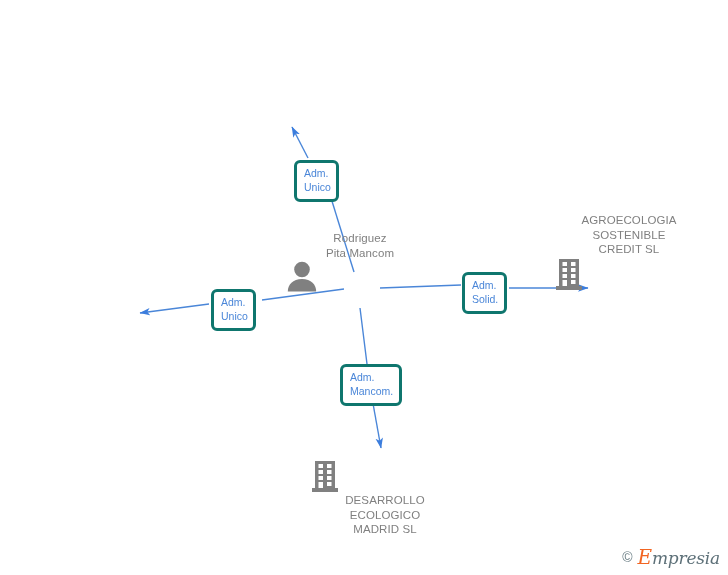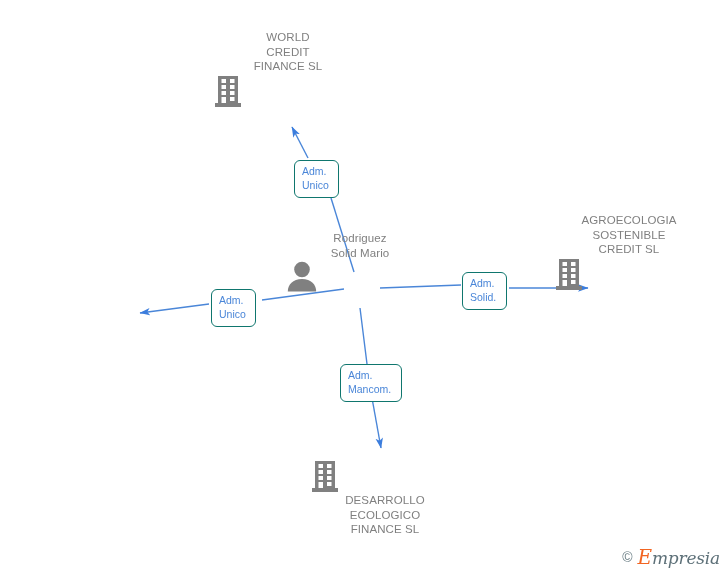--- a/index.html
+++ b/index.html
@@ -48,21 +48,21 @@
     display: block;
     margin: 0 auto;
   }
   .node-icon svg { display: block; }
 
   
   .rel-chip {
     position: absolute;
     box-sizing: border-box;
     background: #ffffff;
-    border: 1px solid #0f766e;
+    border: 3px solid #0f766e;
     border-radius: 6px;
     color: #4a86d8;
     font-size: 10.5px;
     line-height: 13.5px;
     padding: 4px 7px 5px 7px;
     text-align: left;
     white-space: pre-line;
     z-index: 4;
   }
 
@@ -112,96 +112,73 @@
     <path d="M344,289 L262,300" stroke="#4a86d8" stroke-width="1.4" fill="none"></path>
     <path d="M209,304 L140,313" stroke="#4a86d8" stroke-width="1.4" fill="none" marker-end="url(#arrowblue)"></path>
 
     <path d="M380,288 L461,285" stroke="#4a86d8" stroke-width="1.4" fill="none"></path>
     <path d="M509,288 L588,288" stroke="#4a86d8" stroke-width="1.4" fill="none" marker-end="url(#arrowblue)"></path>
 
     <path d="M360,308 L367,364" stroke="#4a86d8" stroke-width="1.4" fill="none"></path>
     <path d="M372,398 L381,448" stroke="#4a86d8" stroke-width="1.4" fill="none" marker-end="url(#arrowblue)"></path>
   </svg>
 
-  <div class="node" style="left:288px; top:30px;">
-    <div class="node-label">WORLD
-CREDIT
-FINANCE SL</div>
+
+  <div class="node" style="left:629px; top:213px;">
+    <div class="node-label">AGROECOLOGIA
+SOSTENIBLE
+CREDIT  SL</div>
     <span class="node-icon">
       <svg width="30" height="34" viewBox="0 0 30 34" aria-hidden="true">
         <g fill="#808080">
           <rect x="5" y="2" width="20" height="27"></rect>
           <rect x="2" y="29" width="26" height="4"></rect>
         </g>
         <g fill="#ffffff">
           <rect x="8.5" y="5" width="4.5" height="4"></rect>
           <rect x="17" y="5" width="4.5" height="4"></rect>
           <rect x="8.5" y="11" width="4.5" height="4"></rect>
           <rect x="17" y="11" width="4.5" height="4"></rect>
           <rect x="8.5" y="17" width="4.5" height="4"></rect>
           <rect x="17" y="17" width="4.5" height="4"></rect>
           <rect x="8.5" y="23" width="4.5" height="6"></rect>
           <rect x="17" y="23" width="4.5" height="4"></rect>
         </g>
       </svg>
     </span>
   </div>
 
-  <div class="node" style="left:629px; top:213px;">
-    <div class="node-label">AGROECOLOGIA
-SOSTENIBLE
-CREDIT  SL</div>
+
+  <div class="node" style="left:385px; top:459px;">
     <span class="node-icon">
       <svg width="30" height="34" viewBox="0 0 30 34" aria-hidden="true">
         <g fill="#808080">
           <rect x="5" y="2" width="20" height="27"></rect>
           <rect x="2" y="29" width="26" height="4"></rect>
         </g>
         <g fill="#ffffff">
           <rect x="8.5" y="5" width="4.5" height="4"></rect>
           <rect x="17" y="5" width="4.5" height="4"></rect>
           <rect x="8.5" y="11" width="4.5" height="4"></rect>
           <rect x="17" y="11" width="4.5" height="4"></rect>
           <rect x="8.5" y="17" width="4.5" height="4"></rect>
           <rect x="17" y="17" width="4.5" height="4"></rect>
           <rect x="8.5" y="23" width="4.5" height="6"></rect>
           <rect x="17" y="23" width="4.5" height="4"></rect>
         </g>
       </svg>
     </span>
-  </div>
-
-
-  <div class="node" style="left:385px; top:459px;">
-    <span class="node-icon">
-      <svg width="30" height="34" viewBox="0 0 30 34" aria-hidden="true">
-        <g fill="#808080">
-          <rect x="5" y="2" width="20" height="27"></rect>
-          <rect x="2" y="29" width="26" height="4"></rect>
-        </g>
-        <g fill="#ffffff">
-          <rect x="8.5" y="5" width="4.5" height="4"></rect>
-          <rect x="17" y="5" width="4.5" height="4"></rect>
-          <rect x="8.5" y="11" width="4.5" height="4"></rect>
-          <rect x="17" y="11" width="4.5" height="4"></rect>
-          <rect x="8.5" y="17" width="4.5" height="4"></rect>
-          <rect x="17" y="17" width="4.5" height="4"></rect>
-          <rect x="8.5" y="23" width="4.5" height="6"></rect>
-          <rect x="17" y="23" width="4.5" height="4"></rect>
-        </g>
-      </svg>
-    </span>
     <div class="node-label">DESARROLLO
 ECOLOGICO
-FINANCE  SL</div>
+MADRID  SL</div>
   </div>
 
   <div class="node" style="left:360px; top:231px;">
     <div class="node-label">Rodriguez
-Solid Mario</div>
+Pita Mancom</div>
     <span class="node-icon">
       <svg width="34" height="32" viewBox="0 0 34 32" aria-hidden="true">
         <circle cx="17" cy="9.5" r="7.8" fill="#808080"></circle>
         <path d="M17,19 C26.2,19 31.2,24.6 31.2,31.5 L2.8,31.5 C2.8,24.6 7.8,19 17,19 Z" fill="#808080"></path>
       </svg>
     </span>
   </div>
 
   <div class="rel-chip" style="left:294px; top:160px; width:45px;">Adm.
 Unico</div>

